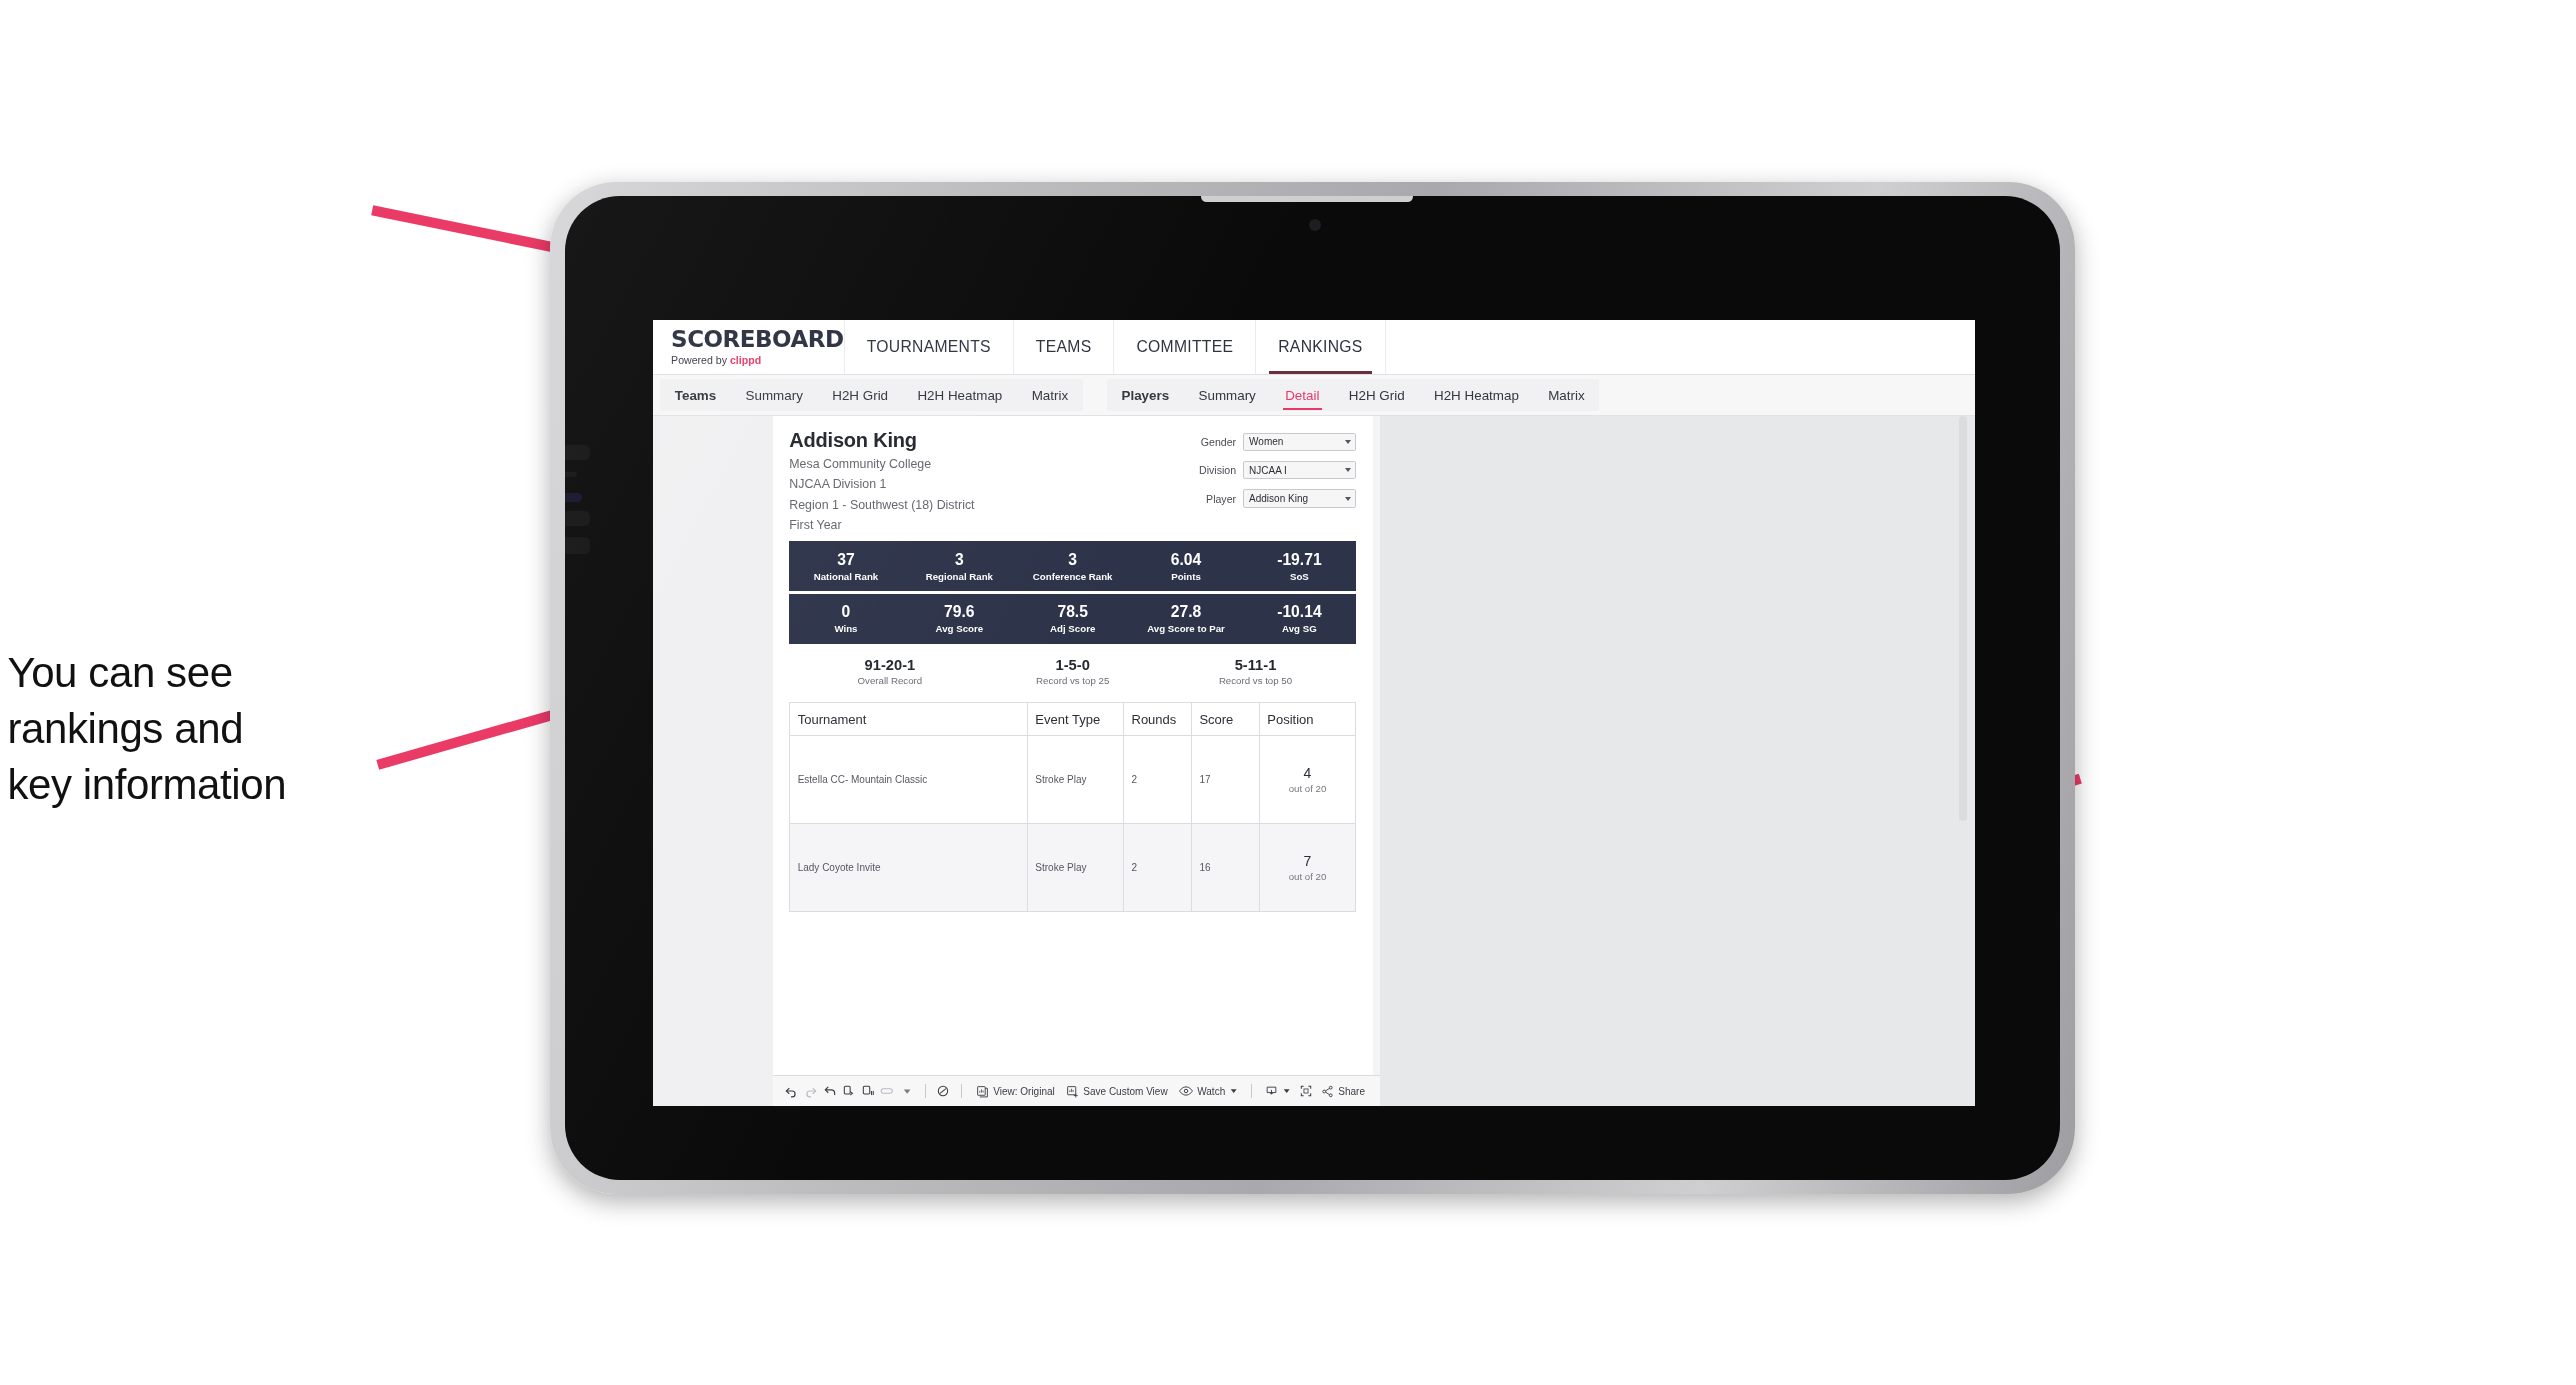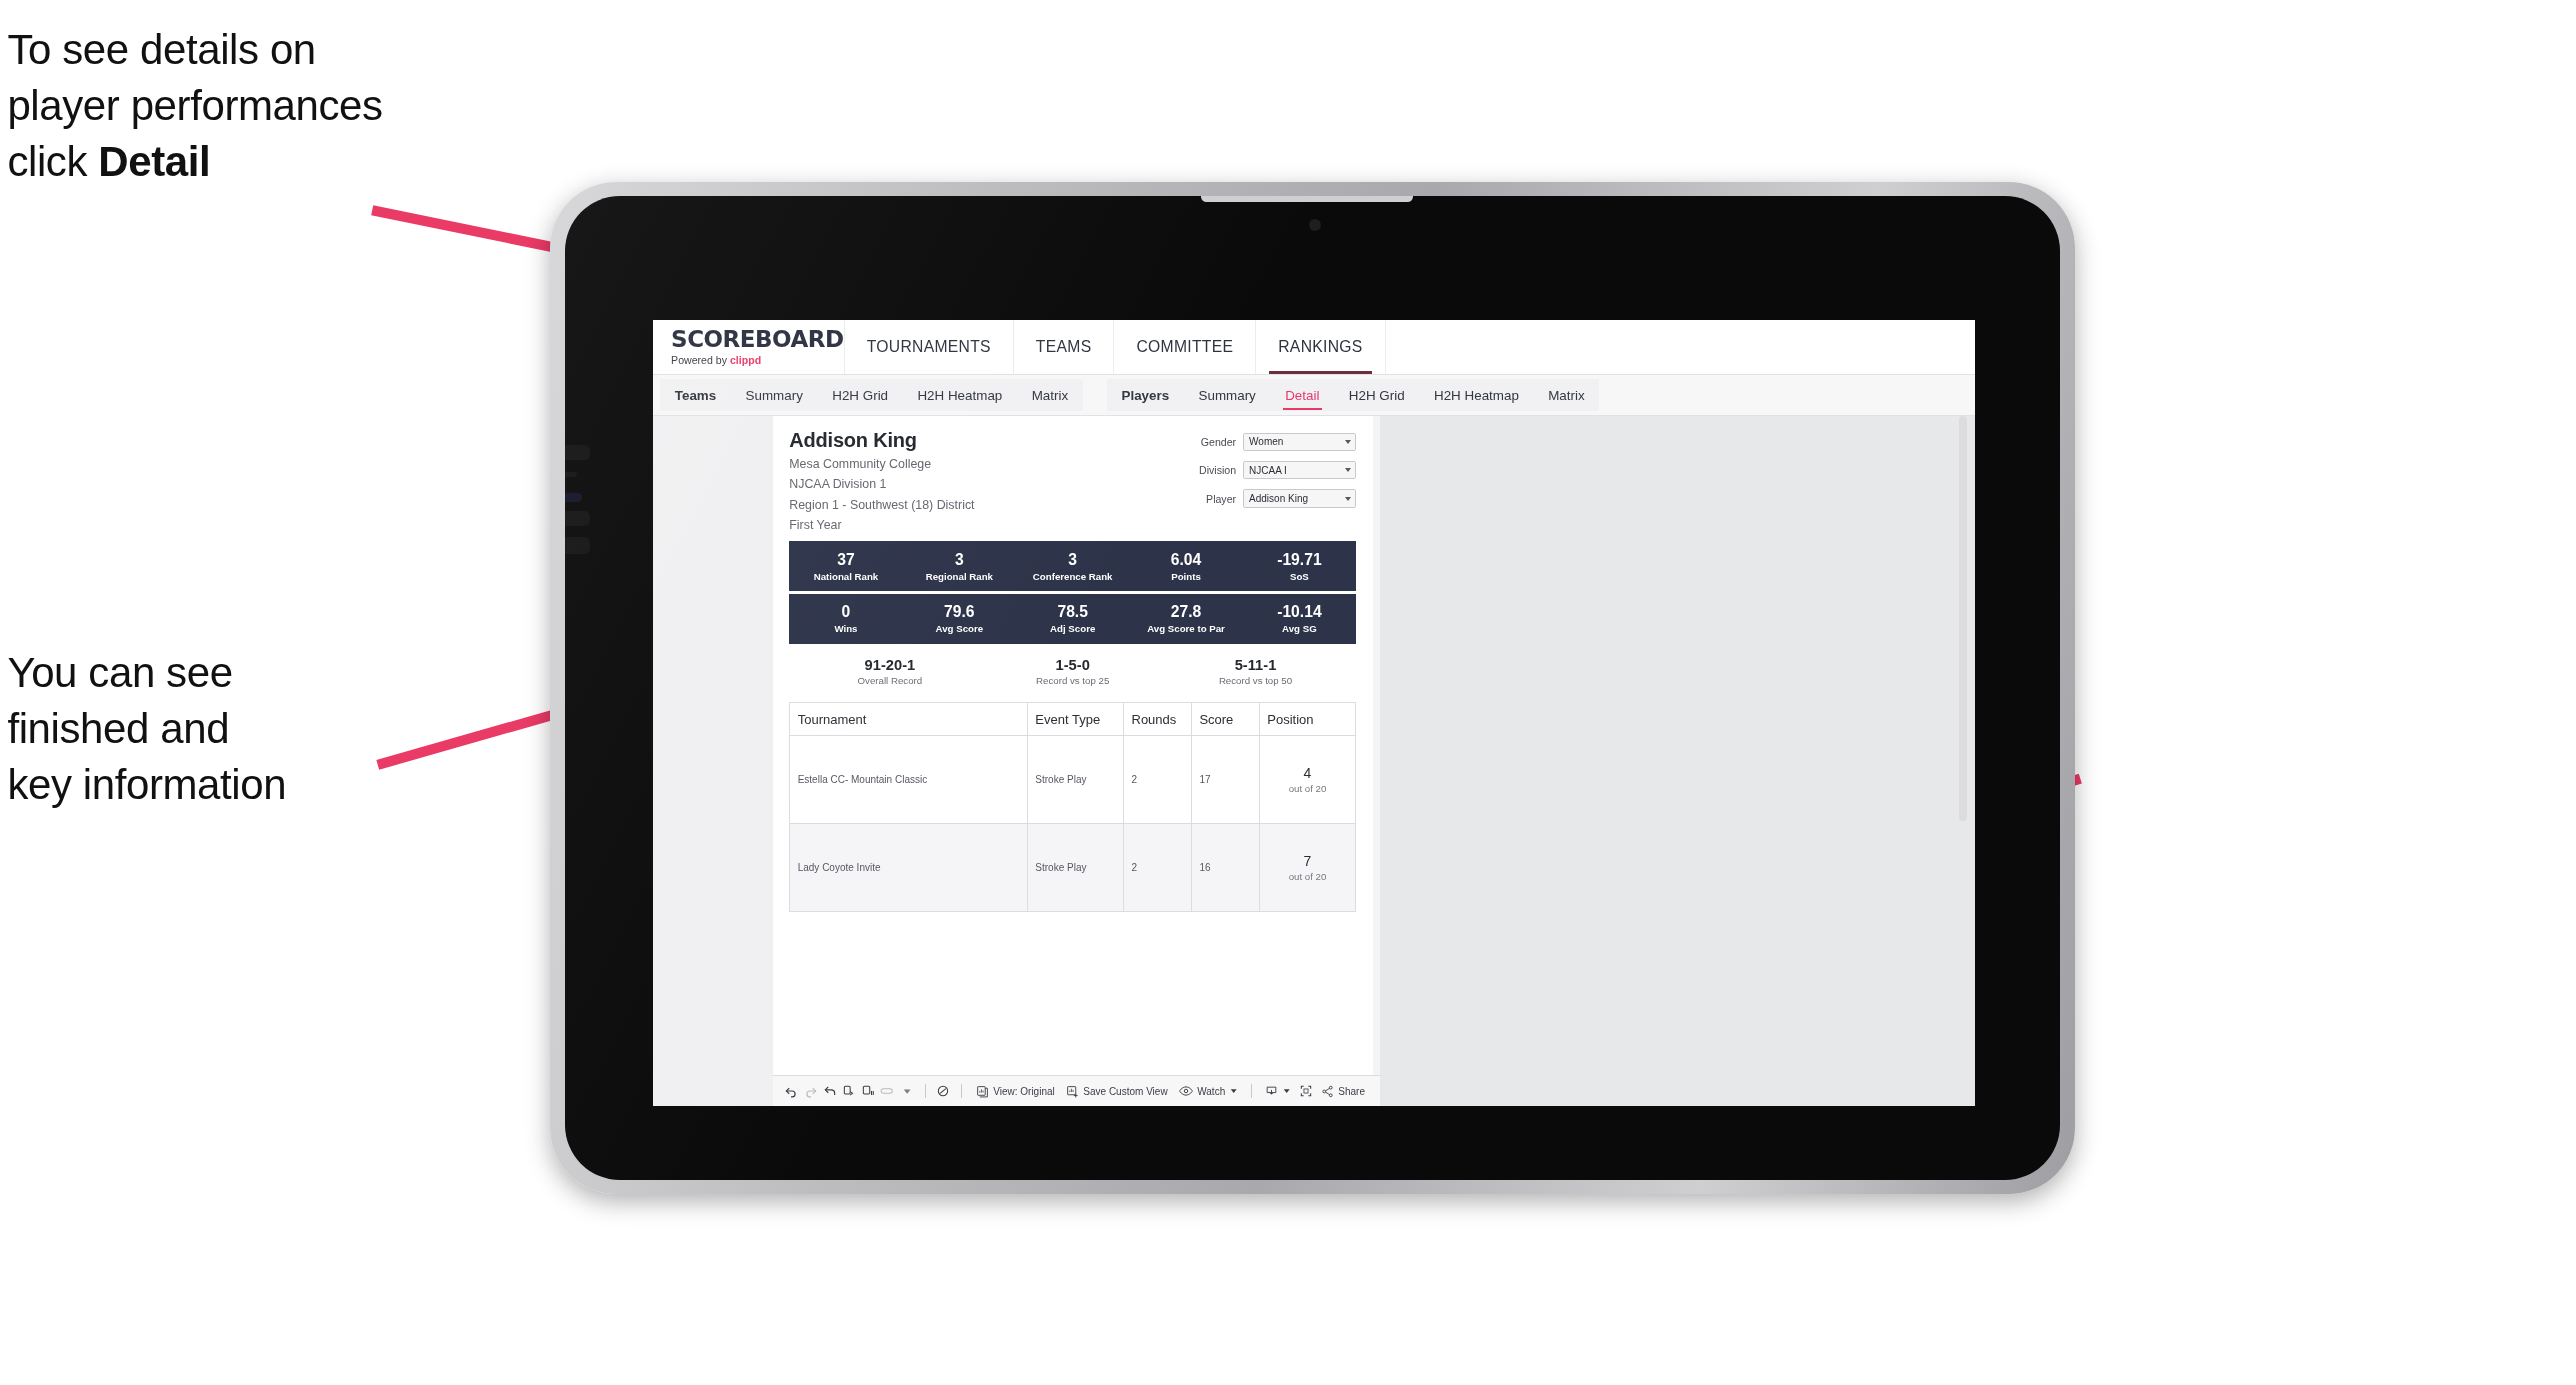--- a/index.html
+++ b/index.html
@@ -225,26 +225,23 @@
   #gloss {
     position: absolute; inset: 0; pointer-events: none;
     background: linear-gradient(118deg, rgba(255,255,255,0.055) 0%, rgba(255,255,255,0) 38%);
   }
 </style>
 </head>
 <body>
 
 <div id="stage">
 
-  <div class="anno" id="anno-tl"><span>To see details on
-player performances
-click </span><b>Detail</b></div>
 
   <div class="anno" id="anno-bl">You can see
-finished and
+rankings and
 key information</div>
 
 
   <svg class="arrow-svg" viewBox="0 0 2796 1504">
     <g fill="#ea3a66" stroke="#ea3a66">
 
       <line x1="404" y1="228" x2="1245" y2="400" stroke-width="11"></line>
       <polygon points="1280,409 1208,371 1215,428" stroke-width="1"></polygon>
 
       <line x1="410" y1="830" x2="970" y2="670" stroke-width="11"></line>

